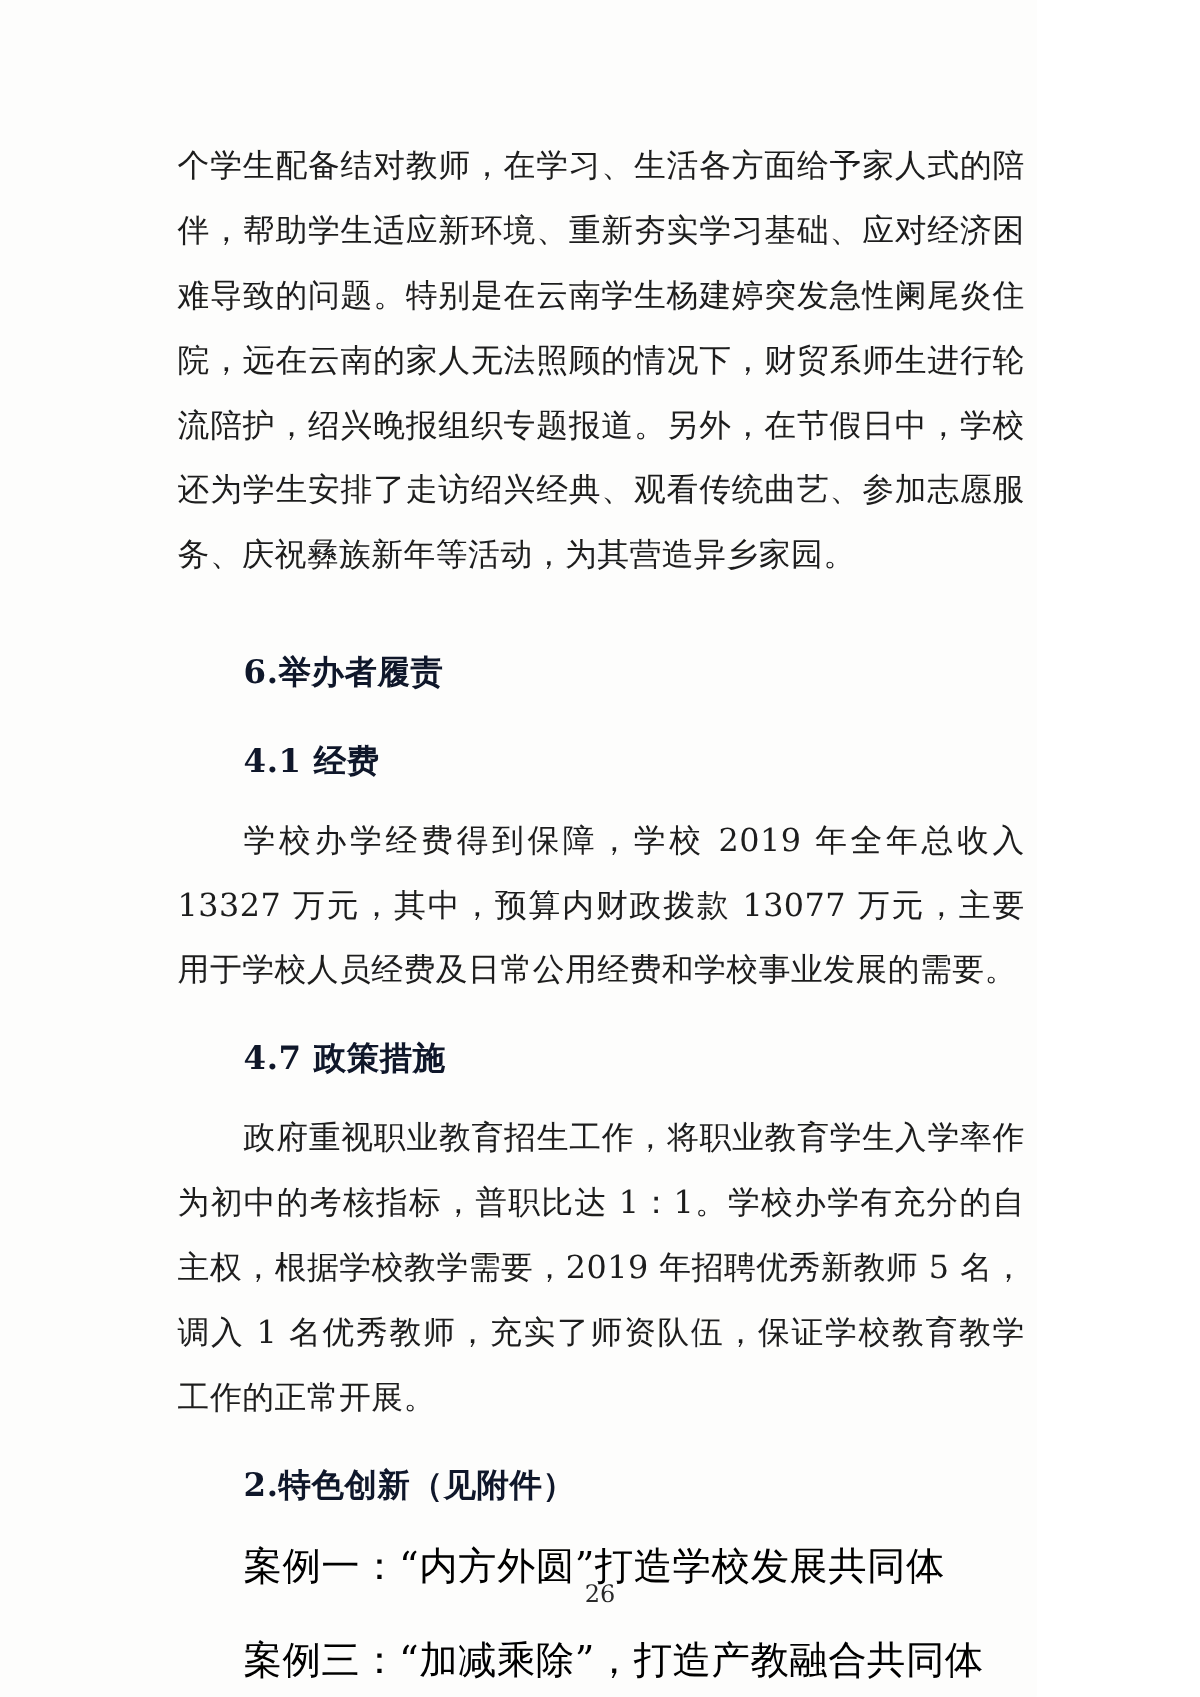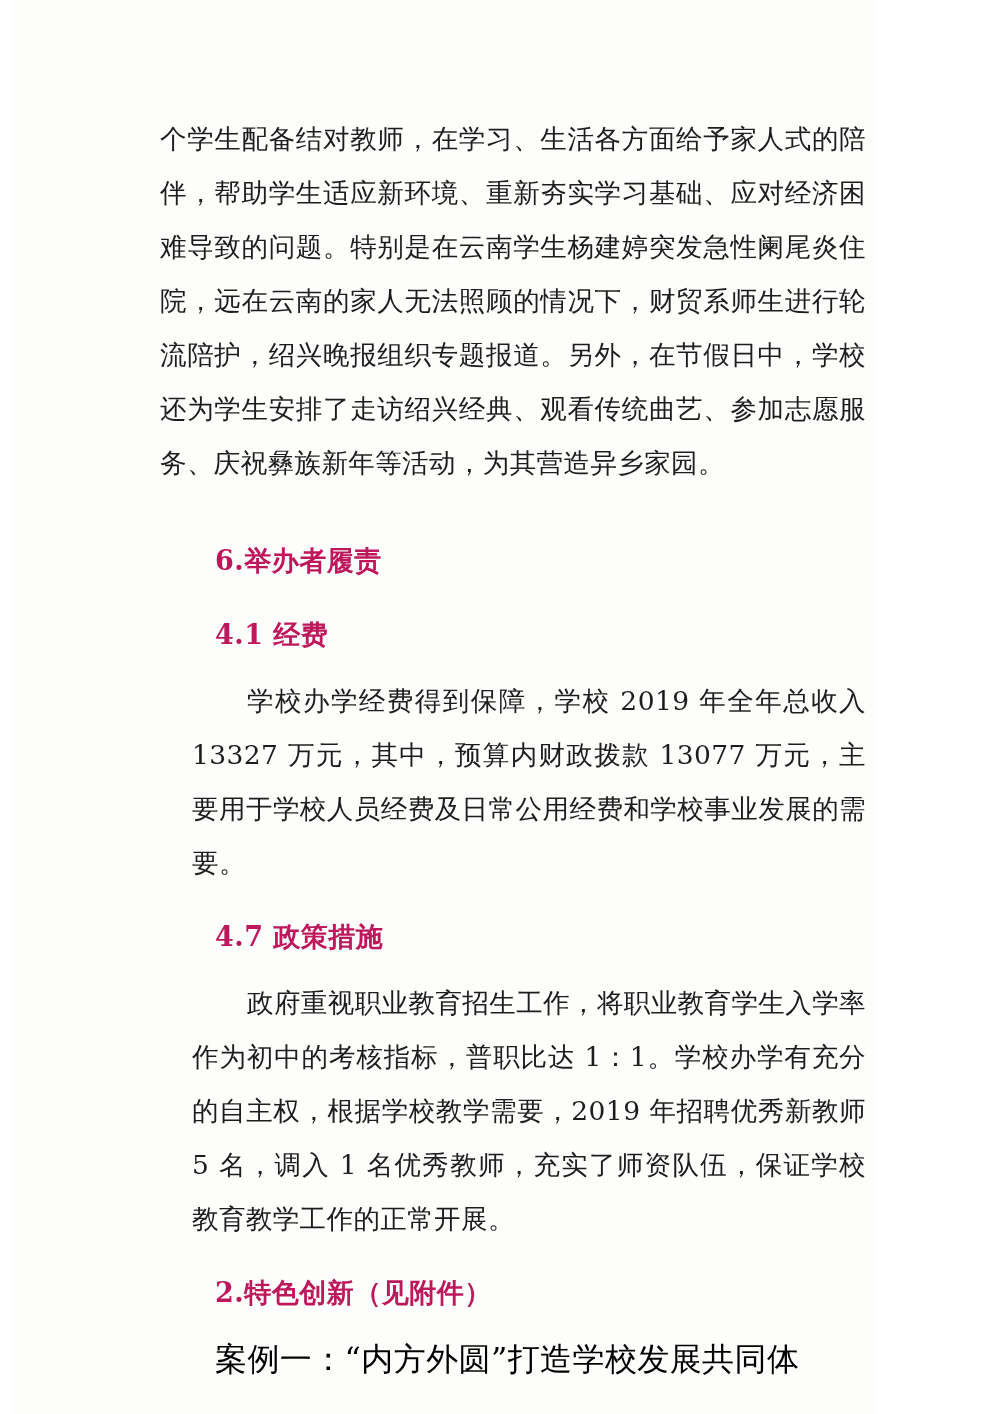--- a/index.html
+++ b/index.html
@@ -10,21 +10,21 @@
   body {
     width: 1000px;
     height: 1414px;
     position: relative;
     font-family: "DejaVu Serif", "Liberation Serif", serif;
     color: #1a1a1a;
     overflow: hidden;
   }
   .page {
     position: absolute;
-    left: 12px;
+    left: 0;
     top: 0;
     width: 864px;
     height: 1414px;
     background: #fdfdfc;
   }
   .content {
     position: absolute;
     left: 148px;
     top: 112px;
     width: 706px;
@@ -33,29 +33,28 @@
     font-size: 26.5px;
     line-height: 54px;
     text-align: justify;
     text-justify: inter-ideograph;
     letter-spacing: 0.4px;
     margin: 0;
     color: #1d1d1d;
   }
   .para.indent {
     text-indent: 55px;
-    margin-left: 32px;
   }
   .heading {
     font-size: 26.5px;
     line-height: 54px;
     font-weight: bold;
     margin: 0;
     letter-spacing: 0.5px;
-    color: #be185d;
+    color: #0f172a;
   }
   .heading.lvl1 {
     text-indent: 55px;
     font-size: 27px;
   }
   .heading.lvl2 {
     text-indent: 55px;
     font-size: 27px;
   }
   .case-line {
@@ -114,13 +113,14 @@
 
     <div class="gap-sm"></div>
 
     <p class="case-line">案例一：“内方外圆”打造学校发展共同体</p>
     <div class="gap-sm"></div>
     <div class="gap-sm"></div>
     <p class="case-line">案例三：“加减乘除”，打造产教融合共同体</p>
 
   </div>
 
+  <div class="page-number">26</div>
 </div>
 
 </body></html>

